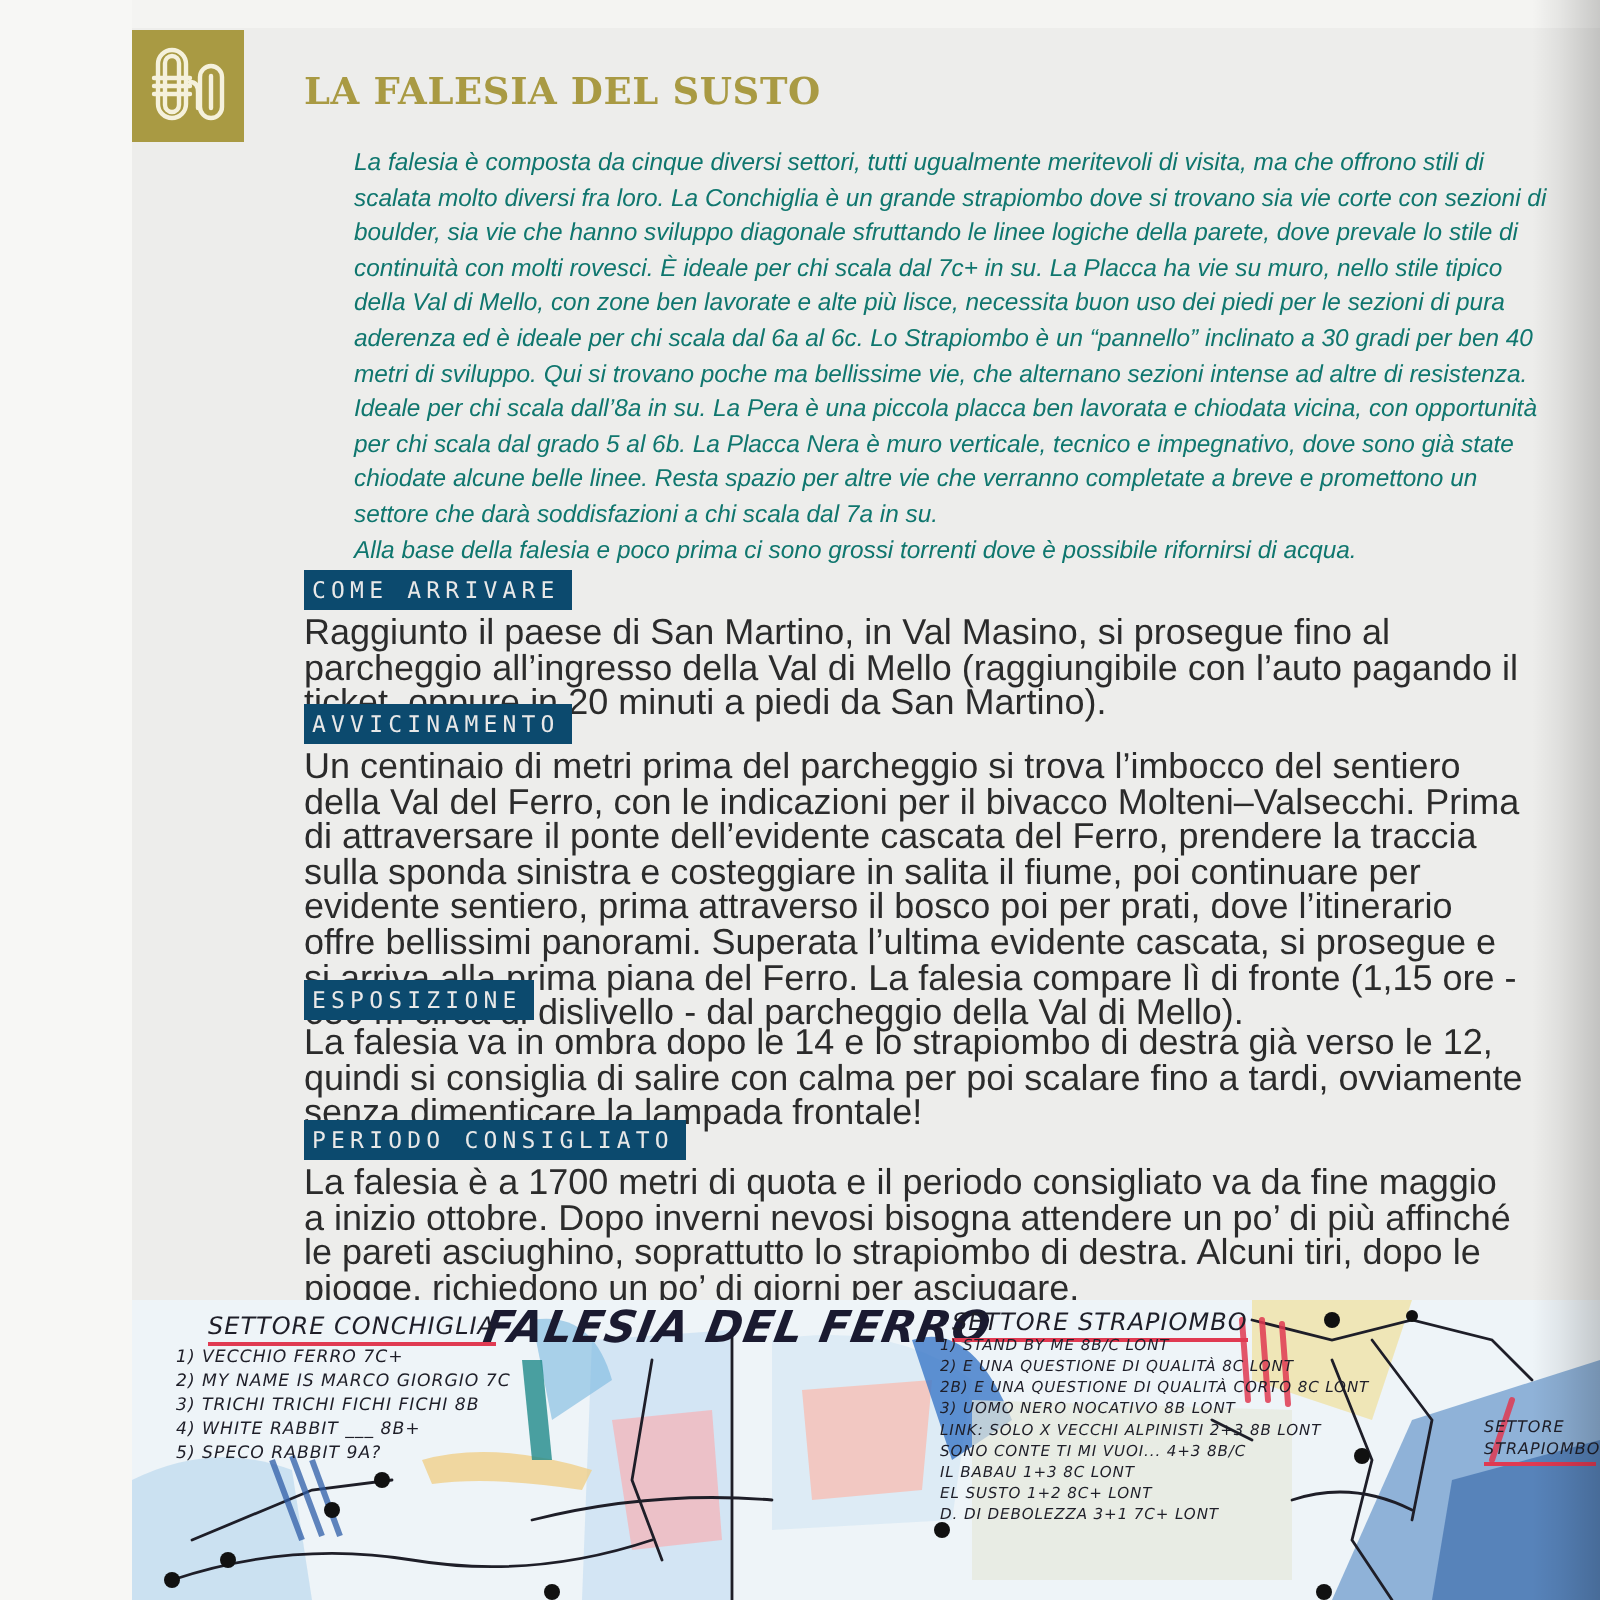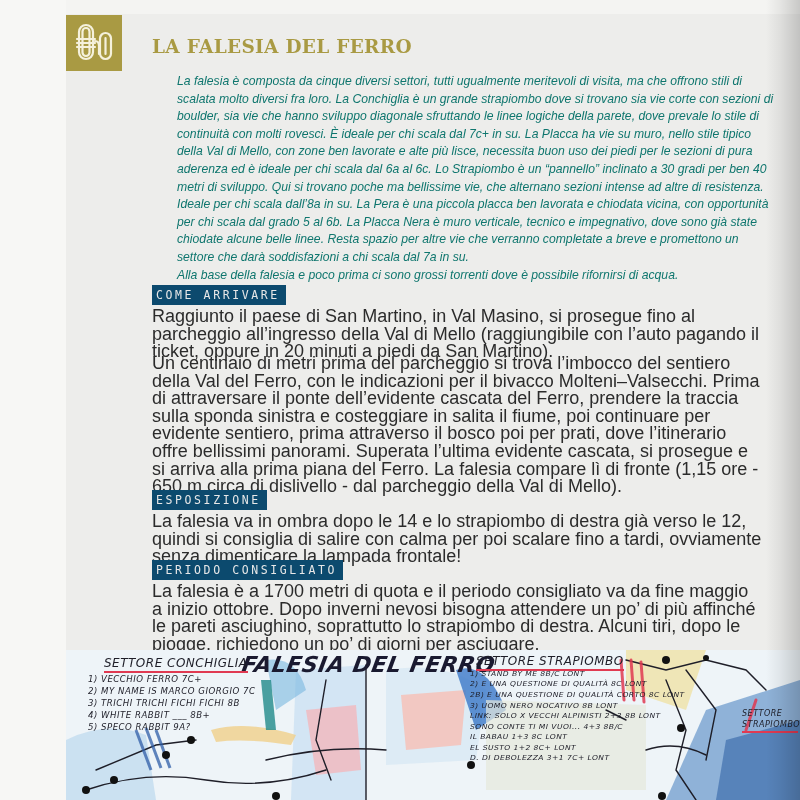--- a/index.html
+++ b/index.html
@@ -82,35 +82,36 @@
       <rect x="13" y="10" width="14" height="34" rx="7"></rect>
       <rect x="16.5" y="13" width="7" height="28" rx="3.5"></rect>
       <path d="M11 24 h18 M11 28 h18 M11 32 h18"></path>
       <path d="M29 26 c3 0 4 2 4 5 v8"></path>
       <rect x="34" y="18" width="11" height="26" rx="5.5"></rect>
       <path d="M39.5 23 v16"></path>
     </g>
   </svg>
 </div>
 
-<h1 class="title">LA FALESIA DEL FERRO</h1>
+<h1 class="title">LA FALESIA DEL SUSTO</h1>
 
 <div class="intro">
   <p>La falesia è composta da cinque diversi settori, tutti ugualmente meritevoli di visita, ma che offrono stili di scalata molto diversi fra loro. La Conchiglia è un grande strapiombo dove si trovano sia vie corte con sezioni di boulder, sia vie che hanno sviluppo diagonale sfruttando le linee logiche della parete, dove prevale lo stile di continuità con molti rovesci. È ideale per chi scala dal 7c+ in su. La Placca ha vie su muro, nello stile tipico della Val di Mello, con zone ben lavorate e alte più lisce, necessita buon uso dei piedi per le sezioni di pura aderenza ed è ideale per chi scala dal 6a al 6c. Lo Strapiombo è un “pannello” inclinato a 30 gradi per ben 40 metri di sviluppo. Qui si trovano poche ma bellissime vie, che alternano sezioni intense ad altre di resistenza. Ideale per chi scala dall’8a in su. La Pera è una piccola placca ben lavorata e chiodata vicina, con opportunità per chi scala dal grado 5 al 6b. La Placca Nera è muro verticale, tecnico e impegnativo, dove sono già state chiodate alcune belle linee. Resta spazio per altre vie che verranno completate a breve e promettono un settore che darà soddisfazioni a chi scala dal 7a in su.</p>
   <p>Alla base della falesia e poco prima ci sono grossi torrenti dove è possibile rifornirsi di acqua.</p>
 </div>
 
 <div class="section" id="sec-arrivare">
   <span class="section-head">COME ARRIVARE</span>
   <div class="section-body">
       <p>Raggiunto il paese di San Martino, in Val Masino, si prosegue fino al parcheggio all’ingresso della Val di Mello (raggiungibile con l’auto pagando il ticket, oppure in 20 minuti a piedi da San Martino).</p>
     </div>
 </div>
 
 <div class="section" id="sec-avvicinamento">
+  <span class="section-head">AVVICINAMENTO</span>
   <div class="section-body">
       <p>Un centinaio di metri prima del parcheggio si trova l’imbocco del sentiero della Val del Ferro, con le indicazioni per il bivacco Molteni–Valsecchi. Prima di attraversare il ponte dell’evidente cascata del Ferro, prendere la traccia sulla sponda sinistra e costeggiare in salita il fiume, poi continuare per evidente sentiero, prima attraverso il bosco poi per prati, dove l’itinerario offre bellissimi panorami. Superata l’ultima evidente cascata, si prosegue e si arriva alla prima piana del Ferro. La falesia compare lì di fronte (1,15 ore - 650 m circa di dislivello - dal parcheggio della Val di Mello).</p>
     </div>
 </div>
 
 <div class="section" id="sec-esposizione">
   <span class="section-head">ESPOSIZIONE</span>
   <div class="section-body">
       <p>La falesia va in ombra dopo le 14 e lo strapiombo di destra già verso le 12, quindi si consiglia di salire con calma per poi scalare fino a tardi, ovviamente senza dimenticare la lampada frontale!</p>
     </div>

